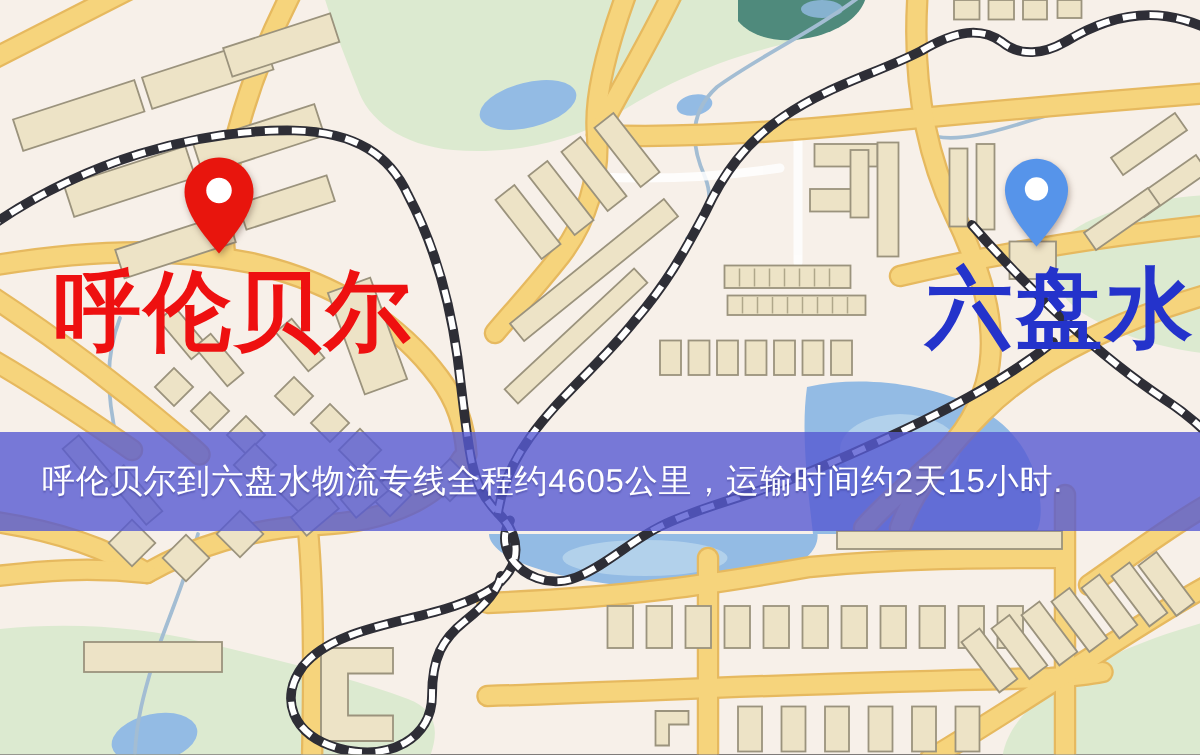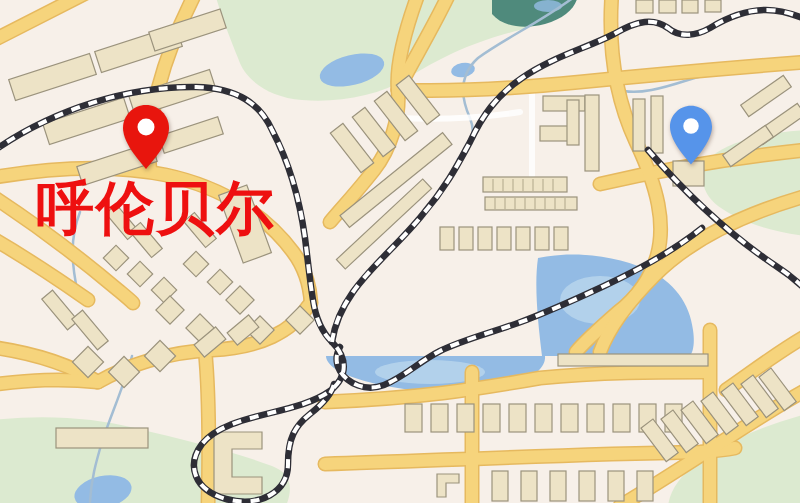--- a/index.html
+++ b/index.html
@@ -268,25 +268,29 @@
       </g>
       <g class="rail-dash">
         <use href="#r1"></use>
           <use href="#r2"></use>
           <use href="#r3"></use>
           <use href="#r4"></use>
       </g>
     </g>
   </svg>
 
+  <div class="banner">
+    <span class="banner-text">呼伦贝尔到六盘水物流专线全程约4605公里，运输时间约2天15小时.</span>
+  </div>
 
   <svg class="pin pin-origin" width="50" height="70" viewBox="-25 -2 50 70" xmlns="http://www.w3.org/2000/svg">
     <path class="pin-body" d="M0,0 C-12.7,0 -23,10.3 -23,23 C-23,31 -18,41 -12,49 C-6,57 0,64 0,64 C0,64 6,57 12,49 C18,41 23,31 23,23 C23,10.3 12.7,0 0,0 Z"></path>
     <circle class="pin-hole" cx="0" cy="22" r="8.5"></circle>
   </svg>
   <div class="place-label label-origin">呼伦贝尔</div>
 
   <svg class="pin pin-dest" width="46" height="64" viewBox="-25 -2 50 70" xmlns="http://www.w3.org/2000/svg">
     <path class="pin-body" d="M0,0 C-12.7,0 -23,10.3 -23,23 C-23,31 -18,41 -12,49 C-6,57 0,64 0,64 C0,64 6,57 12,49 C18,41 23,31 23,23 C23,10.3 12.7,0 0,0 Z"></path>
     <circle class="pin-hole" cx="0" cy="22" r="8.5"></circle>
   </svg>
+  <div class="place-label label-dest">六盘水</div>
 
 </div>
 
 </body></html>

